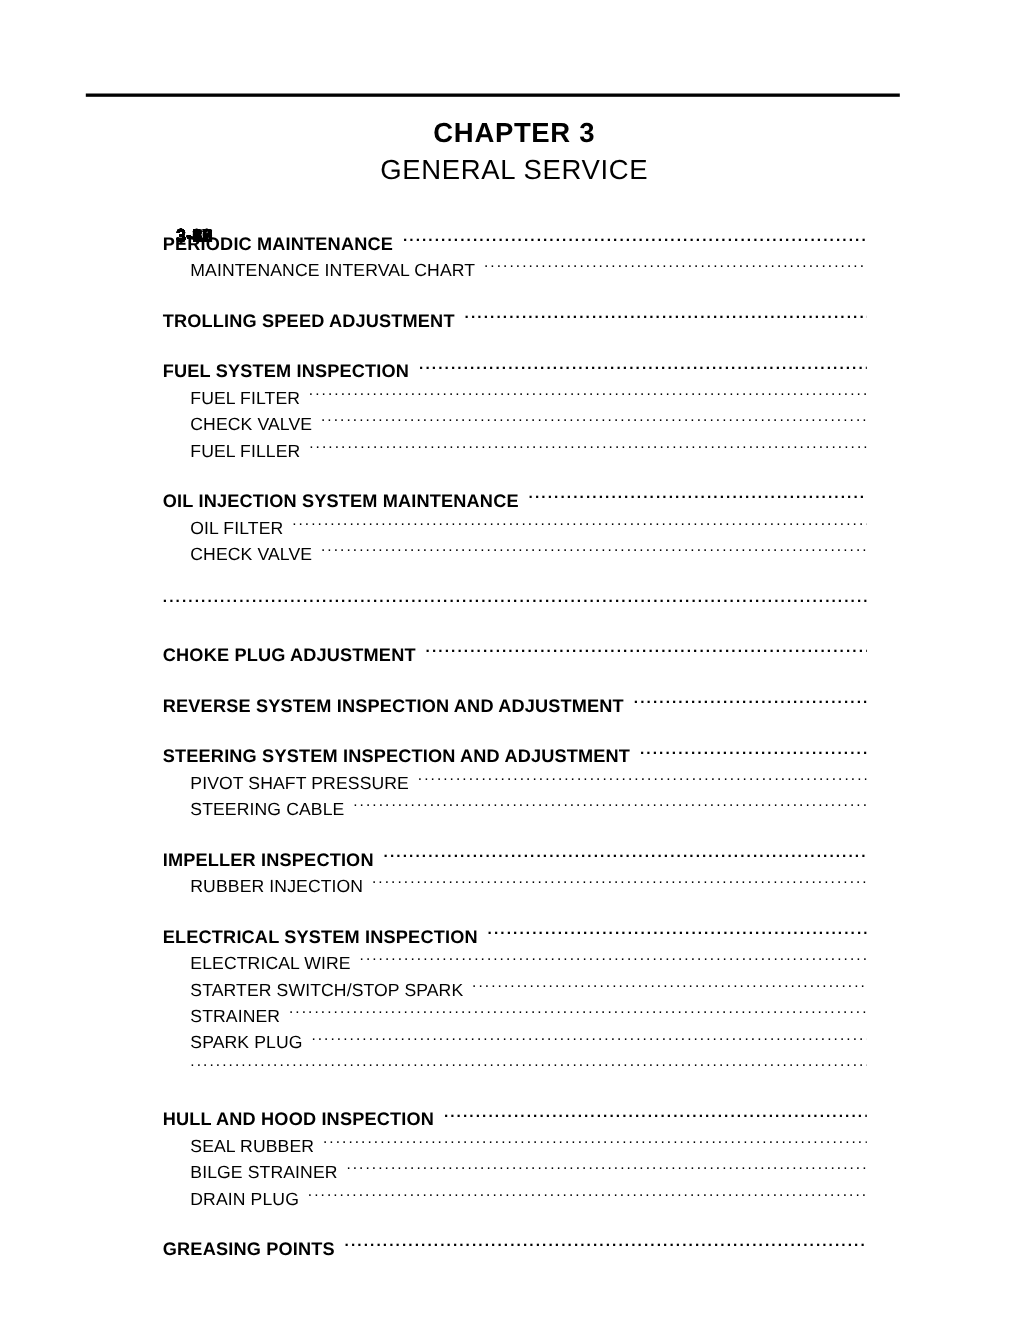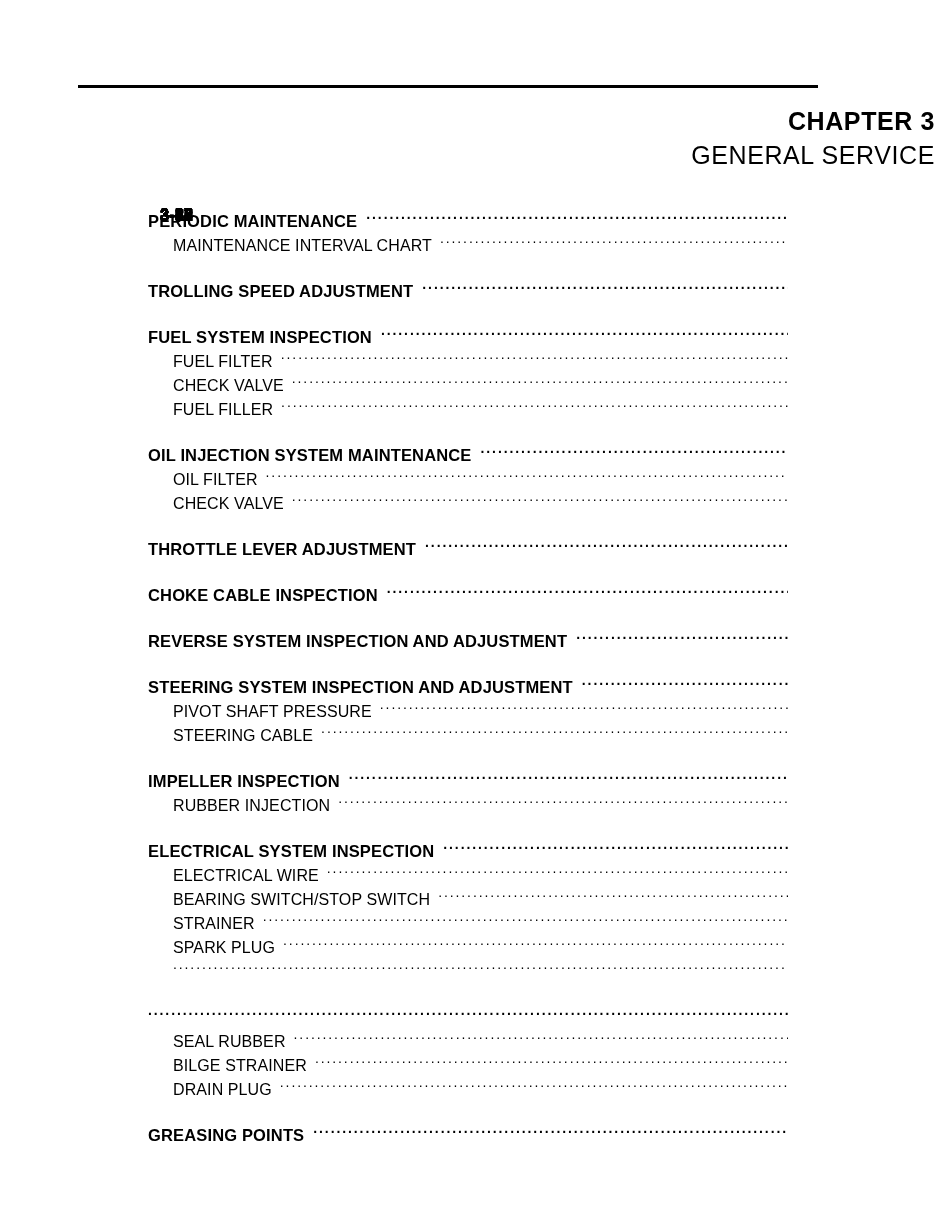--- a/index.html
+++ b/index.html
@@ -34,21 +34,21 @@
     height: 3px;
     background: #000;
   }
 
   
   .title-block {
     position: absolute;
     left: 0;
     top: 104px;
     width: 935px;
-    text-align: right;
+    text-align: center;
   }
   .chapter-line {
     font-size: 25px;
     font-weight: bold;
     letter-spacing: 0.6px;
     line-height: 34px;
     white-space: pre;
   }
   .chapter-title {
     font-size: 25px;
@@ -213,28 +213,27 @@
           <span class="page">3-5</span>
         </div>
         <div class="toc-row lvl-2">
           <span class="label">CHECK VALVE</span>
           <span class="leader"></span>
           <span class="page">3-5</span>
         </div>
       </div>
       <div class="toc-group">
         <div class="toc-row lvl-1">
-          <span class="label">THROTTLE LEVER ADJUSTMENT</span>
           <span class="leader"></span>
           <span class="page">3-6</span>
         </div>
       </div>
       <div class="toc-group">
         <div class="toc-row lvl-1">
-          <span class="label">CHOKE CABLE INSPECTION</span>
+          <span class="label">CHOKE PLUG ADJUSTMENT</span>
           <span class="leader"></span>
           <span class="page">3-6</span>
         </div>
       </div>
       <div class="toc-group">
         <div class="toc-row lvl-1">
           <span class="label">REVERSE SYSTEM INSPECTION AND ADJUSTMENT</span>
           <span class="leader"></span>
           <span class="page">3-7</span>
         </div>
@@ -273,41 +272,42 @@
           <span class="label">ELECTRICAL SYSTEM INSPECTION</span>
           <span class="leader"></span>
           <span class="page">3-12</span>
         </div>
         <div class="toc-row lvl-2">
           <span class="label">ELECTRICAL WIRE</span>
           <span class="leader"></span>
           <span class="page">3-12</span>
         </div>
         <div class="toc-row lvl-2">
-          <span class="label">BEARING SWITCH/STOP SWITCH</span>
+          <span class="label">STARTER SWITCH/STOP SPARK</span>
           <span class="leader"></span>
           <span class="page">3-12</span>
         </div>
         <div class="toc-row lvl-2">
           <span class="label">STRAINER</span>
           <span class="leader"></span>
           <span class="page">3-13</span>
         </div>
         <div class="toc-row lvl-2">
           <span class="label">SPARK PLUG</span>
           <span class="leader"></span>
           <span class="page">3-15</span>
         </div>
         <div class="toc-row lvl-2">
           <span class="leader"></span>
           <span class="page">3-16</span>
         </div>
       </div>
       <div class="toc-group">
         <div class="toc-row lvl-1">
+          <span class="label">HULL AND HOOD INSPECTION</span>
           <span class="leader"></span>
           <span class="page">3-17</span>
         </div>
         <div class="toc-row lvl-2">
           <span class="label">SEAL RUBBER</span>
           <span class="leader"></span>
           <span class="page">3-17</span>
         </div>
         <div class="toc-row lvl-2">
           <span class="label">BILGE STRAINER</span>

